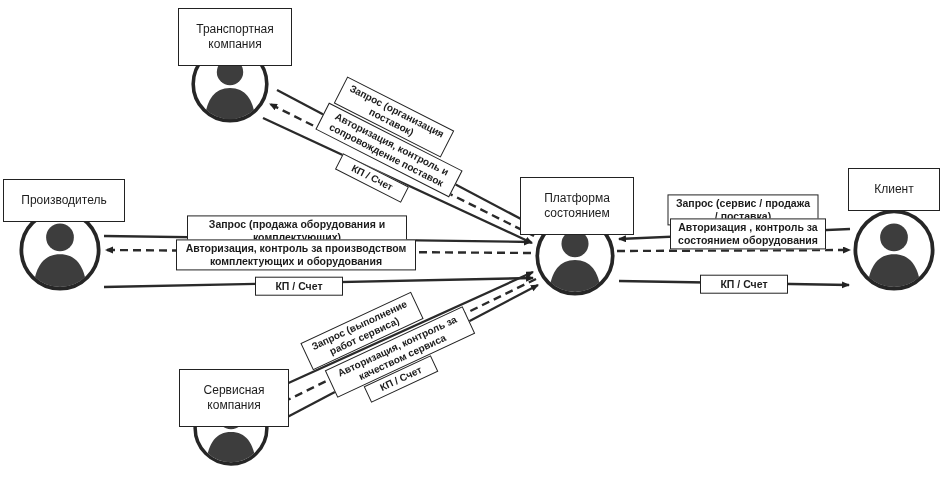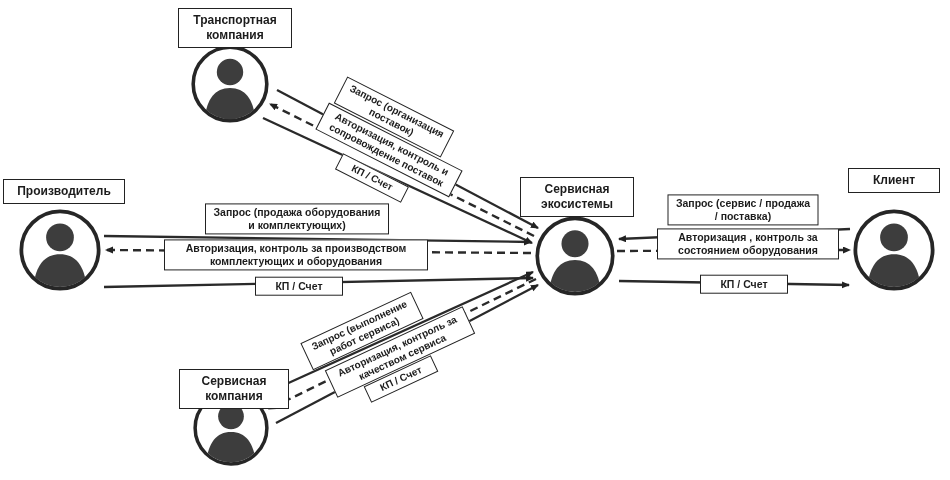--- a/index.html
+++ b/index.html
@@ -7,22 +7,22 @@
     position:relative;width:950px;height:480px;background:#ffffff;overflow:hidden;
     font-family:"Liberation Sans", sans-serif;color:#1c1c1c;
   }
   .wires{position:absolute;left:0;top:0;width:950px;height:480px;}
   .wires line{stroke:#2a2a2a;stroke-width:2.3;}
   .wires line.dashed{stroke-dasharray:8 5;stroke-width:2.4;}
   .avatar{position:absolute;}
   .avatar svg{display:block;width:100%;height:100%;}
   .nodebox{
     position:absolute;transform:translateX(-50%);
-    background:#fff;border:1.4px solid #222;padding:4px 6px;
-    font-size:12px;font-weight:700;text-align:center;line-height:1.25;
+    background:#fff;border:1.4px solid #222;padding:13px 6px;
+    font-size:12px;font-weight:400;text-align:center;line-height:1.25;
   }
   .edgebox{
     position:absolute;transform:translate(-50%,-50%) rotate(var(--r,0deg));
     background:#fff;border:1.2px solid #222;padding:2px 5px;
     font-size:10.5px;font-weight:700;text-align:center;line-height:1.2;
     box-sizing:border-box;
   }
   .edgebox.rot{font-size:10px;}
 </style>
 </head>
@@ -86,29 +86,29 @@
   </div>
   <div class="avatar" style="left:852px;top:208px;width:84px;height:84px">
     <svg viewBox="0 0 100 100">
         <use href="#avatar"></use>
       </svg>
   </div>
 
   <div class="nodebox" style="left:235px;top:8px;width:100px">Транспортная компания</div>
   <div class="nodebox" style="left:64px;top:179px;width:108px">Производитель</div>
   <div class="nodebox" style="left:234px;top:369px;width:96px">Сервисная компания</div>
-  <div class="nodebox" style="left:577px;top:177px;width:100px">Сервисная экосистемы</div>
+  <div class="nodebox" style="left:577px;top:177px;width:100px">Платформа состоянием</div>
   <div class="nodebox" style="left:894px;top:168px;width:78px">Клиент</div>
 
-  <div class="edgebox" style="left:297px;top:219px;width:184px">Запрос (продажа оборудования и комплектующих)</div>
-  <div class="edgebox" style="left:296px;top:255px;width:264px">Авторизация, контроль за производством комплектующих и оборудования</div>
+  <div class="edgebox" style="left:297px;top:231px;width:220px">Запрос (продажа оборудования и комплектующих)</div>
+  <div class="edgebox" style="left:296px;top:255px;width:240px">Авторизация, контроль за производством комплектующих и оборудования</div>
   <div class="edgebox" style="left:299px;top:286px;width:88px">КП / Счет</div>
 
   <div class="edgebox" style="left:743px;top:210px;width:151px">Запрос (сервис / продажа / поставка)</div>
-  <div class="edgebox" style="left:748px;top:244px;width:182px">Авторизация , контроль за состоянием оборудования</div>
+  <div class="edgebox" style="left:748px;top:234px;width:156px">Авторизация , контроль за состоянием оборудования</div>
   <div class="edgebox" style="left:744px;top:284px;width:88px">КП / Счет</div>
 
   <div class="edgebox rot" style="left:394px;top:117px;width:120px;--r:27deg">Запрос (организация поставок)</div>
   <div class="edgebox rot" style="left:389px;top:150px;width:150px;--r:27deg">Авторизация, контроль и сопровождение поставок</div>
   <div class="edgebox rot" style="left:372px;top:178px;width:74px;--r:27deg">КП / Счет</div>
 
   <div class="edgebox rot" style="left:362px;top:331px;width:122px;--r:-25deg">Запрос (выполнение работ сервиса)</div>
   <div class="edgebox rot" style="left:400px;top:352px;width:152px;--r:-25deg">Авторизация, контроль за качеством сервиса</div>
   <div class="edgebox rot" style="left:401px;top:379px;width:74px;--r:-25deg">КП / Счет</div>
 

